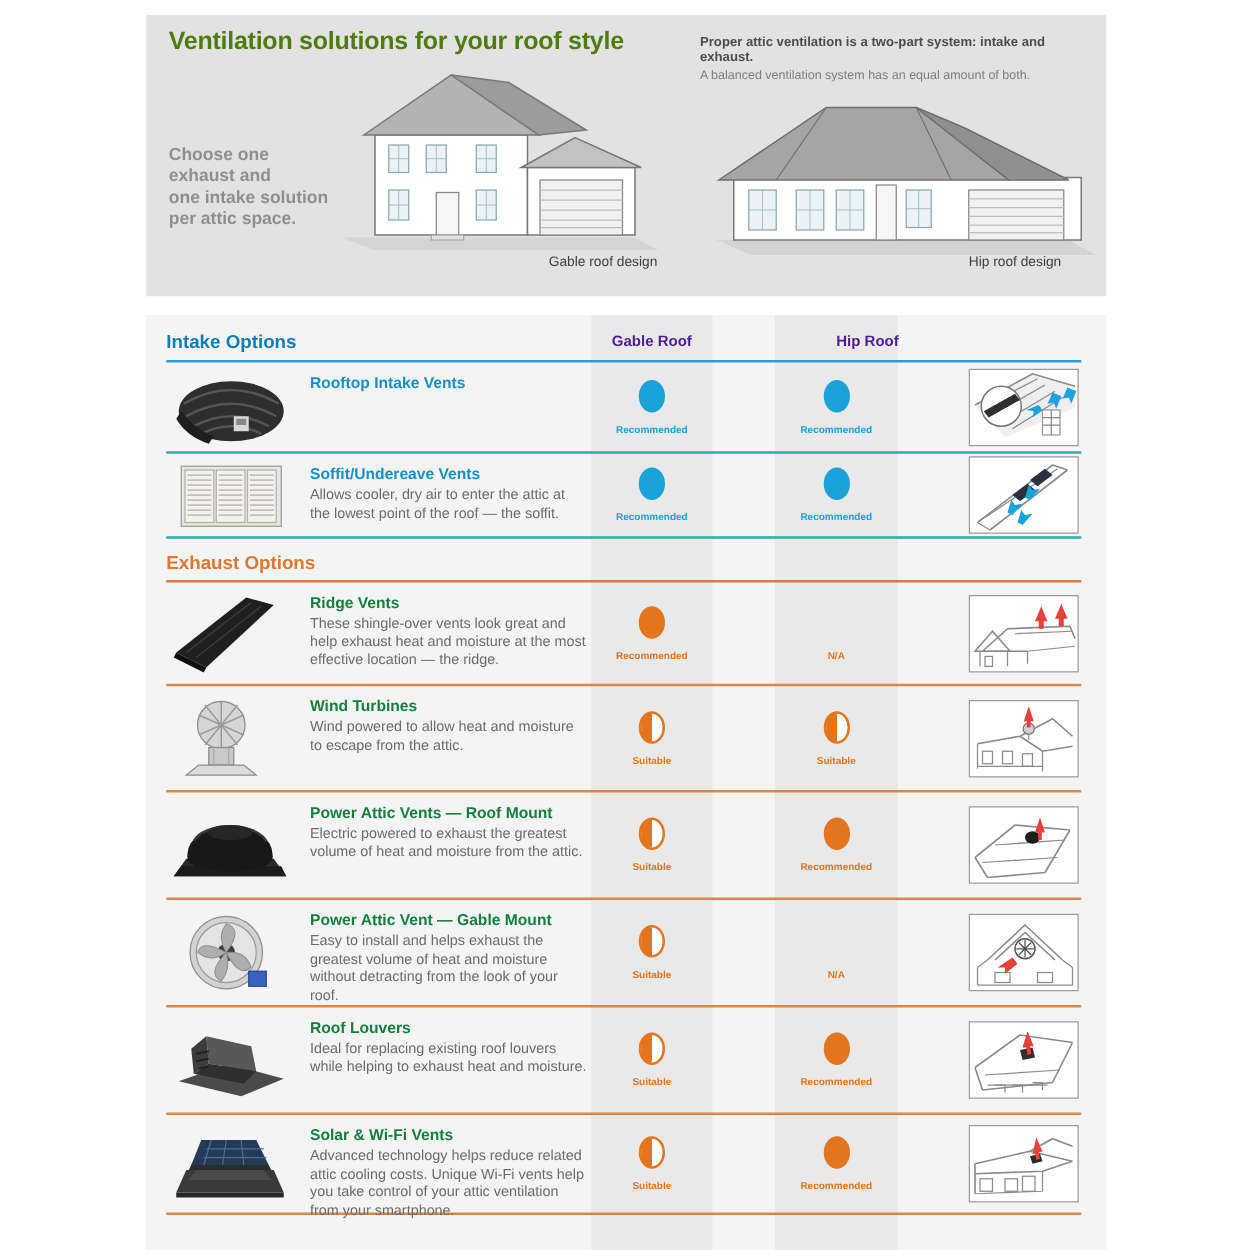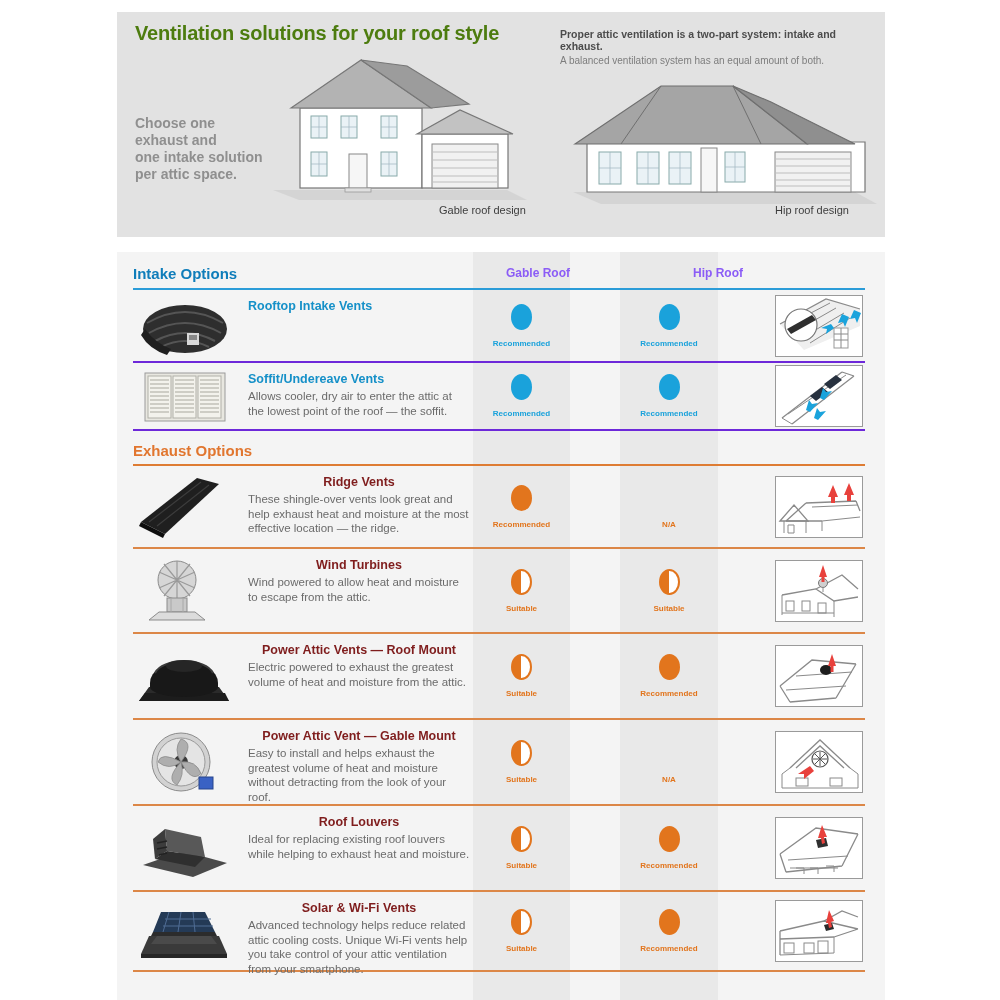--- a/index.html
+++ b/index.html
@@ -43,44 +43,44 @@
   .table-body{position:absolute;left:0;top:0;width:768px;}
   .table-header{
     position:relative;height:38px;box-sizing:border-box;
     margin:0 20px 0 16px;border-bottom:2px solid #2b9cd8;
   }
   .intake-heading{
     position:absolute;left:0;bottom:6px;margin:0;
     font-size:15px;font-weight:bold;color:#0f7dba;
   }
   .col-head{
-    position:absolute;bottom:8px;text-align:right;
-    font-size:12px;font-weight:bold;color:#8b5cf6;
+    position:absolute;bottom:8px;text-align:center;
+    font-size:12px;font-weight:bold;color:#4c1d95;
   }
   .col-head.gable{left:340px;width:97px;}
   .col-head.hip{left:512px;width:98px;}
   .section-heading{
     position:relative;height:35px;box-sizing:border-box;
     margin:0 20px 0 16px;border-bottom:2px solid #de7c33;
   }
   .section-heading h2{
     position:absolute;left:0;bottom:5px;margin:0;
     font-size:15px;font-weight:bold;color:#e1762f;
   }
   .row{position:relative;box-sizing:border-box;margin:0 20px 0 16px;}
-  .row[data-section="intake"]{border-bottom:2px solid #6d28d9;}
+  .row[data-section="intake"]{border-bottom:2px solid #14b8a6;}
   .row[data-section="exhaust"]{border-bottom:2px solid #dc8747;}
   .thumb{
     position:absolute;left:2px;top:50%;transform:translateY(-50%);
     width:98px;height:66px;
   }
   .rowtext{position:absolute;left:115px;top:9px;width:222px;}
   .rowtext h3{margin:0 0 3px 0;font-size:12.5px;font-weight:bold;}
   .row[data-section="intake"] .rowtext h3{color:#1590c8;}
-  .row[data-section="exhaust"] .rowtext h3{color:#7f1d1d;text-align:center;}
+  .row[data-section="exhaust"] .rowtext h3{color:#15803d;}
   .rowtext p{margin:0;font-size:11.5px;line-height:14.5px;color:#6b6b6b;}
   .cell{
     position:absolute;top:0;bottom:0;display:flex;flex-direction:column;
     align-items:center;justify-content:center;
   }
   .cell.gable{left:340px;width:97px;}
   .cell.hip{left:487px;width:98px;}
   .dot{
     display:block;width:21px;height:26px;border-radius:50%;
     box-sizing:border-box;margin-bottom:9px;

